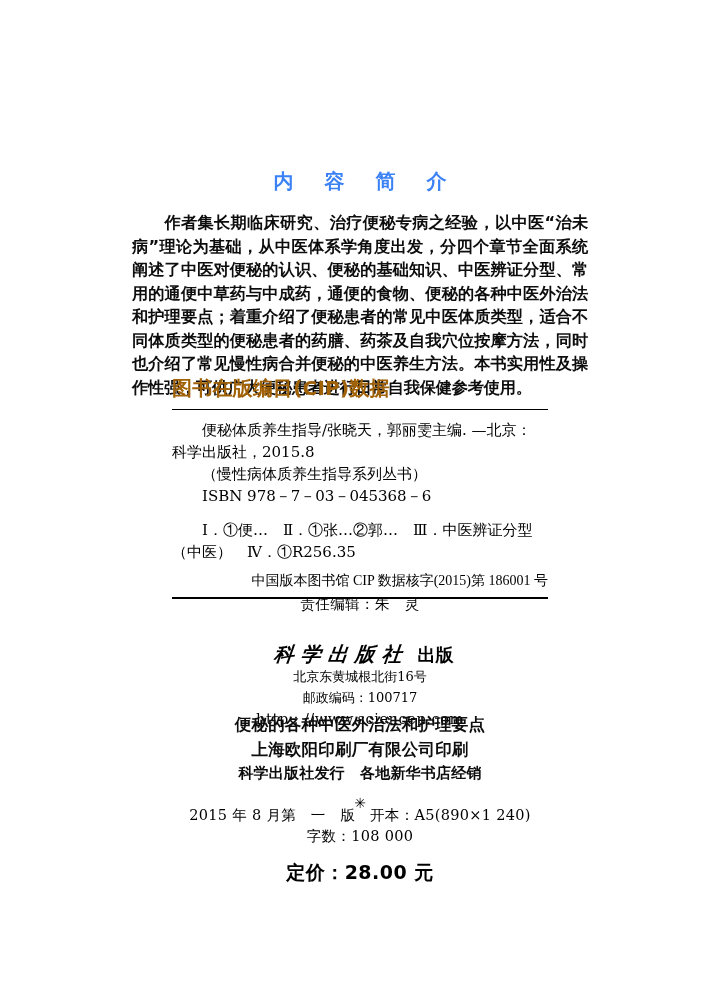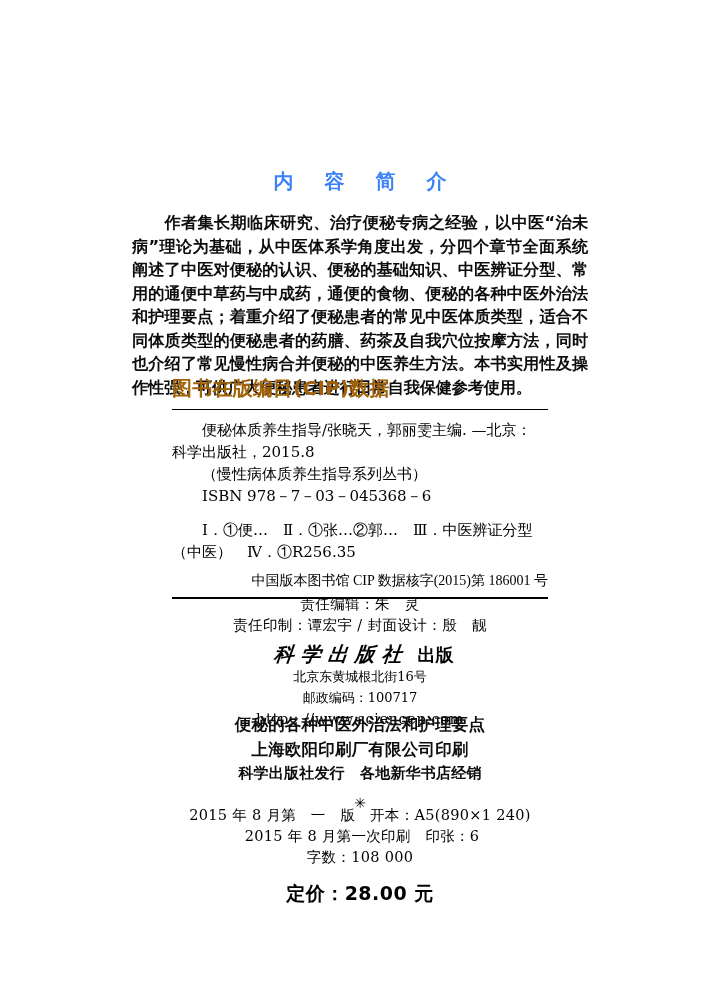--- a/index.html
+++ b/index.html
@@ -239,21 +239,20 @@
       <div class="cip-line">（中医）　Ⅳ．①R256.35</div>
     </div>
 
     <div class="cip-core">中国版本图书馆 CIP 数据核字(2015)第 186001 号</div>
 
     <div class="rule-thick"></div>
   </div>
 
   <div class="staff-block">
     <div class="staff-line">责任编辑：朱　灵</div>
-    <div class="staff-line">责任印制：谭宏宇 / 封面设计：殷　靓</div>
   </div>
 
   <div class="publisher-block">
     <div class="logo-line">
       <span class="logo-cn">科学出版社</span>
       <span class="logo-suffix">出版</span>
     </div>
     <div class="pub-addr">北京东黄城根北街16号</div>
     <div class="pub-addr">邮政编码：100717</div>
     <div class="pub-url">http：//www.sciencep.com</div>
@@ -261,18 +260,17 @@
 
   <div class="production-block">
     <div class="prod-line">便秘的各种中医外治法和护理要点</div>
     <div class="prod-line">上海欧阳印刷厂有限公司印刷</div>
     <div class="prod-line small">科学出版社发行　各地新华书店经销</div>
     <div class="star-sep">✳</div>
   </div>
 
   <div class="specs-block">
     <div class="spec-line">2015 年 8 月第　一　版　开本：A5(890×1 240)</div>
-    <div class="spec-line indent-left">2015 年 8 月第一次印刷　印张：6</div>
     <div class="spec-line">字数：108 000</div>
     <div class="price-line">定价：28.00 元</div>
   </div>
 
 </div>
 
 </body></html>

